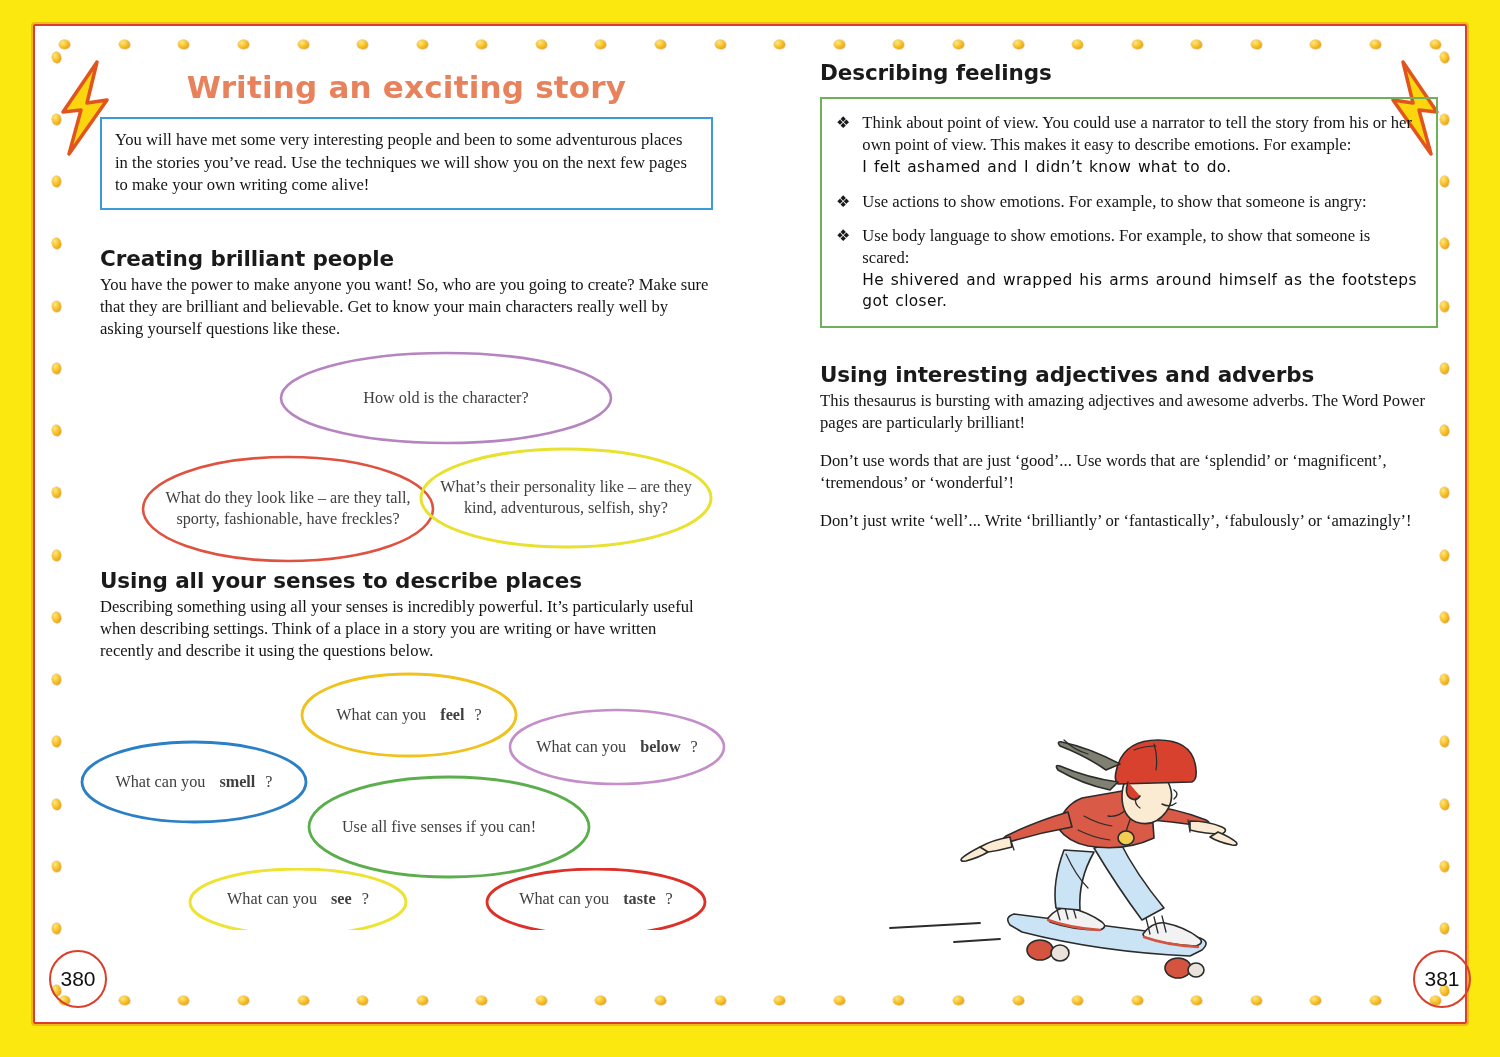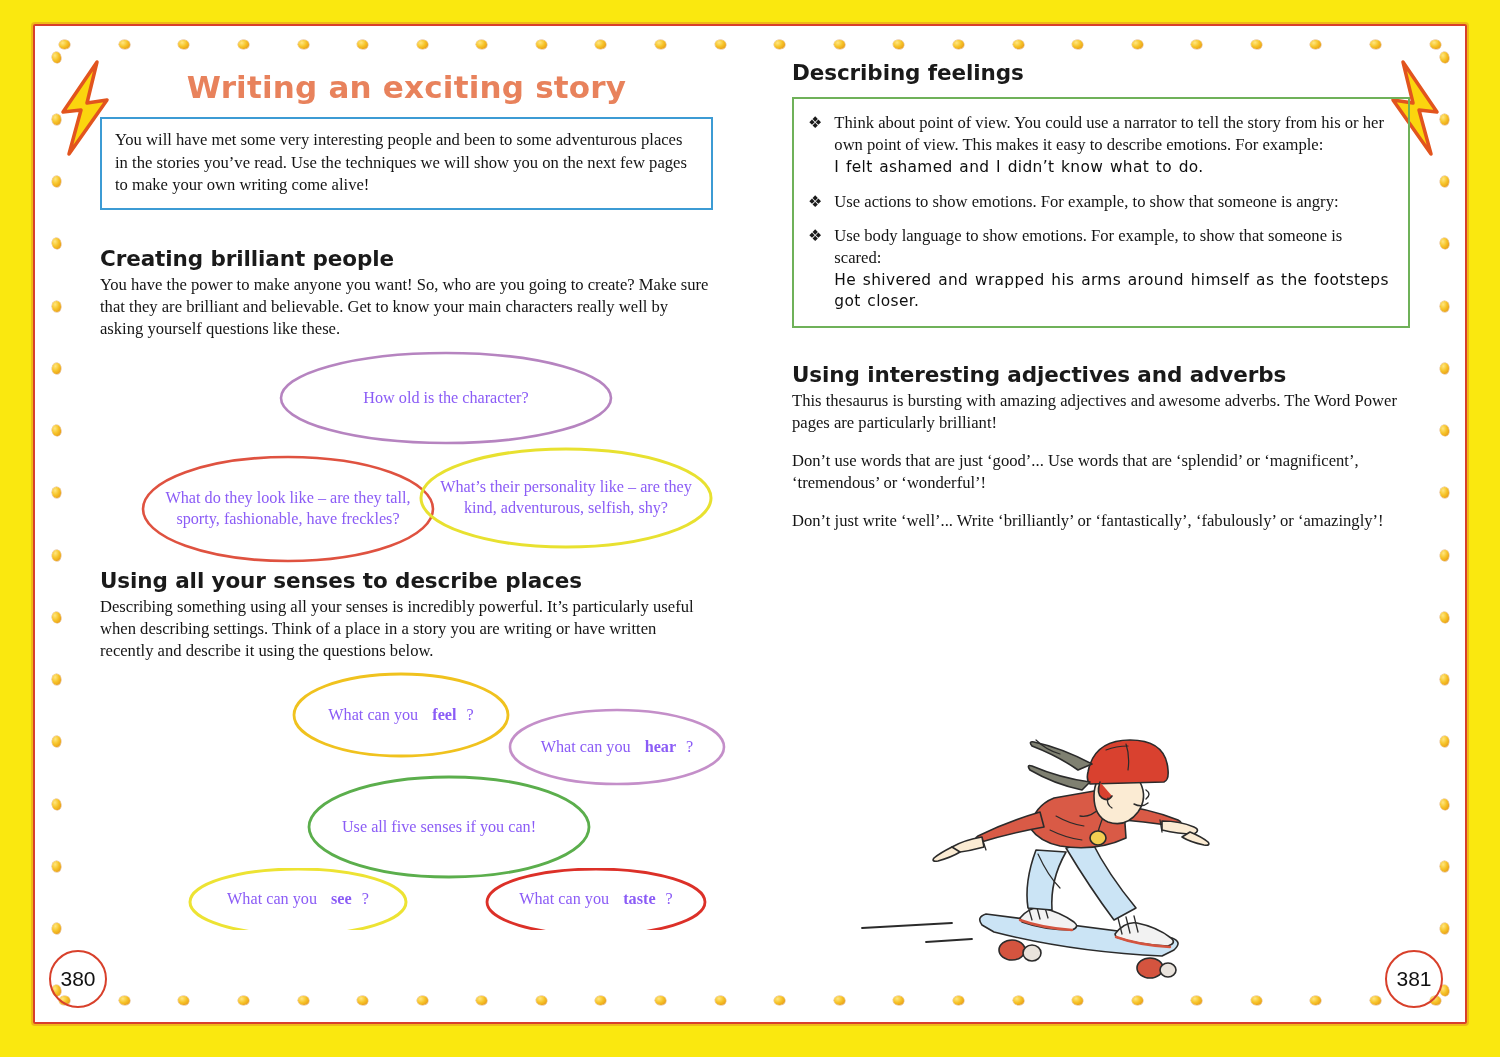--- a/index.html
+++ b/index.html
@@ -46,21 +46,21 @@
   .dot-rail.left .gold-dot, .dot-rail.right .gold-dot { width: 9px; height: 11px; }
 
   
   .bolt { position: absolute; width: 56px; height: 100px; }
   .bolt.tl { left: 22px;  top: 32px; }
   .bolt.tr { right: 22px; top: 32px; transform: scaleX(-1); }
 
   
   .page { position: absolute; top: 0; height: 100%; }
   .page.left  { left: 0;  width: 717px; }
-  .page.right { left: 705px; width: 717px; }
+  .page.right { left: 733px; width: 717px; }
 
   .col { position: absolute; top: 34px; }
   .page.left  .col { left: 65px;  width: 613px; }
   .page.right .col { left: 52px;  width: 618px; }
 
   
   h1.title {
     color: #E8825C;
     font-size: 31px;
     font-weight: bold;
@@ -119,21 +119,21 @@
 
   
   .bubbles { position: relative; }
   .bub { position: absolute; display: flex; align-items: center; justify-content: center; text-align: center; }
   .bub svg { position: absolute; inset: 0; width: 100%; height: 100%; }
   .bub span {
     position: relative;
     font-family: "Liberation Serif", serif;
     font-size: 16.2px;
     line-height: 1.26;
-    color: #8b5cf6;
+    color: #404040;
     padding: 0 10px;
   }
   .bub b { font-weight: bold; }
 
   
   .pageno {
     position: absolute; bottom: 14px;
     width: 58px; height: 58px;
     border: 2.5px solid #D8402B;
     border-radius: 50%;
@@ -278,31 +278,37 @@
               <ellipse cx="148" cy="52" rx="145" ry="49" fill="none" stroke="#E8E130" stroke-width="3"></ellipse>
             </svg>
           <span>What’s their personality like – are they kind, adventurous, selfish, shy?</span>
         </div>
       </div>
 
       <h2 class="head">Using all your senses to describe places</h2>
       <p class="body">Describing something using all your senses is incredibly powerful. It’s particularly useful when describing settings. Think of a place in a story you are writing or have written recently and describe it using the questions below.</p>
 
       <div class="bubbles" style="height:260px;margin-top:10px">
-        <div class="bub" style="left:192px;top:0px;width:218px;height:86px">
+        <div class="bub" style="left:200px;top:0px;width:218px;height:86px">
           <svg viewBox="0 0 218 86" preserveAspectRatio="none">
               <ellipse cx="109" cy="43" rx="107" ry="41" fill="none" stroke="#F0C21E" stroke-width="2.8"></ellipse>
             </svg>
           <span><span>What can you </span><b>feel</b><span>?</span></span>
         </div>
         <div class="bub" style="left:408px;top:36px;width:218px;height:78px">
           <svg viewBox="0 0 218 78" preserveAspectRatio="none">
               <ellipse cx="109" cy="39" rx="107" ry="37" fill="none" stroke="#C48FC9" stroke-width="2.6"></ellipse>
             </svg>
-          <span><span>What can you </span><b>hear</b><span>?</span></span>
+          <span><span>What can you </span><b>below</b><span>?</span></span>
+        </div>
+        <div class="bub" style="left:-20px;top:68px;width:228px;height:84px">
+          <svg viewBox="0 0 228 84" preserveAspectRatio="none">
+              <ellipse cx="114" cy="42" rx="112" ry="40" fill="none" stroke="#2B7FC4" stroke-width="2.8"></ellipse>
+            </svg>
+          <span><span>What can you </span><b>smell</b><span>?</span></span>
         </div>
         <div class="bub" style="left:207px;top:102px;width:284px;height:106px">
           <svg viewBox="0 0 284 106" preserveAspectRatio="none">
               <ellipse cx="142" cy="53" rx="140" ry="50" fill="none" stroke="#5BAE4C" stroke-width="2.8"></ellipse>
             </svg>
           <span><span>Use all five senses if you can!</span><b></b><span></span></span>
         </div>
         <div class="bub" style="left:88px;top:196px;width:220px;height:62px">
           <svg viewBox="0 0 220 62" preserveAspectRatio="none">
               <ellipse cx="110" cy="34" rx="108" ry="33" fill="none" stroke="#EDE333" stroke-width="3"></ellipse>

